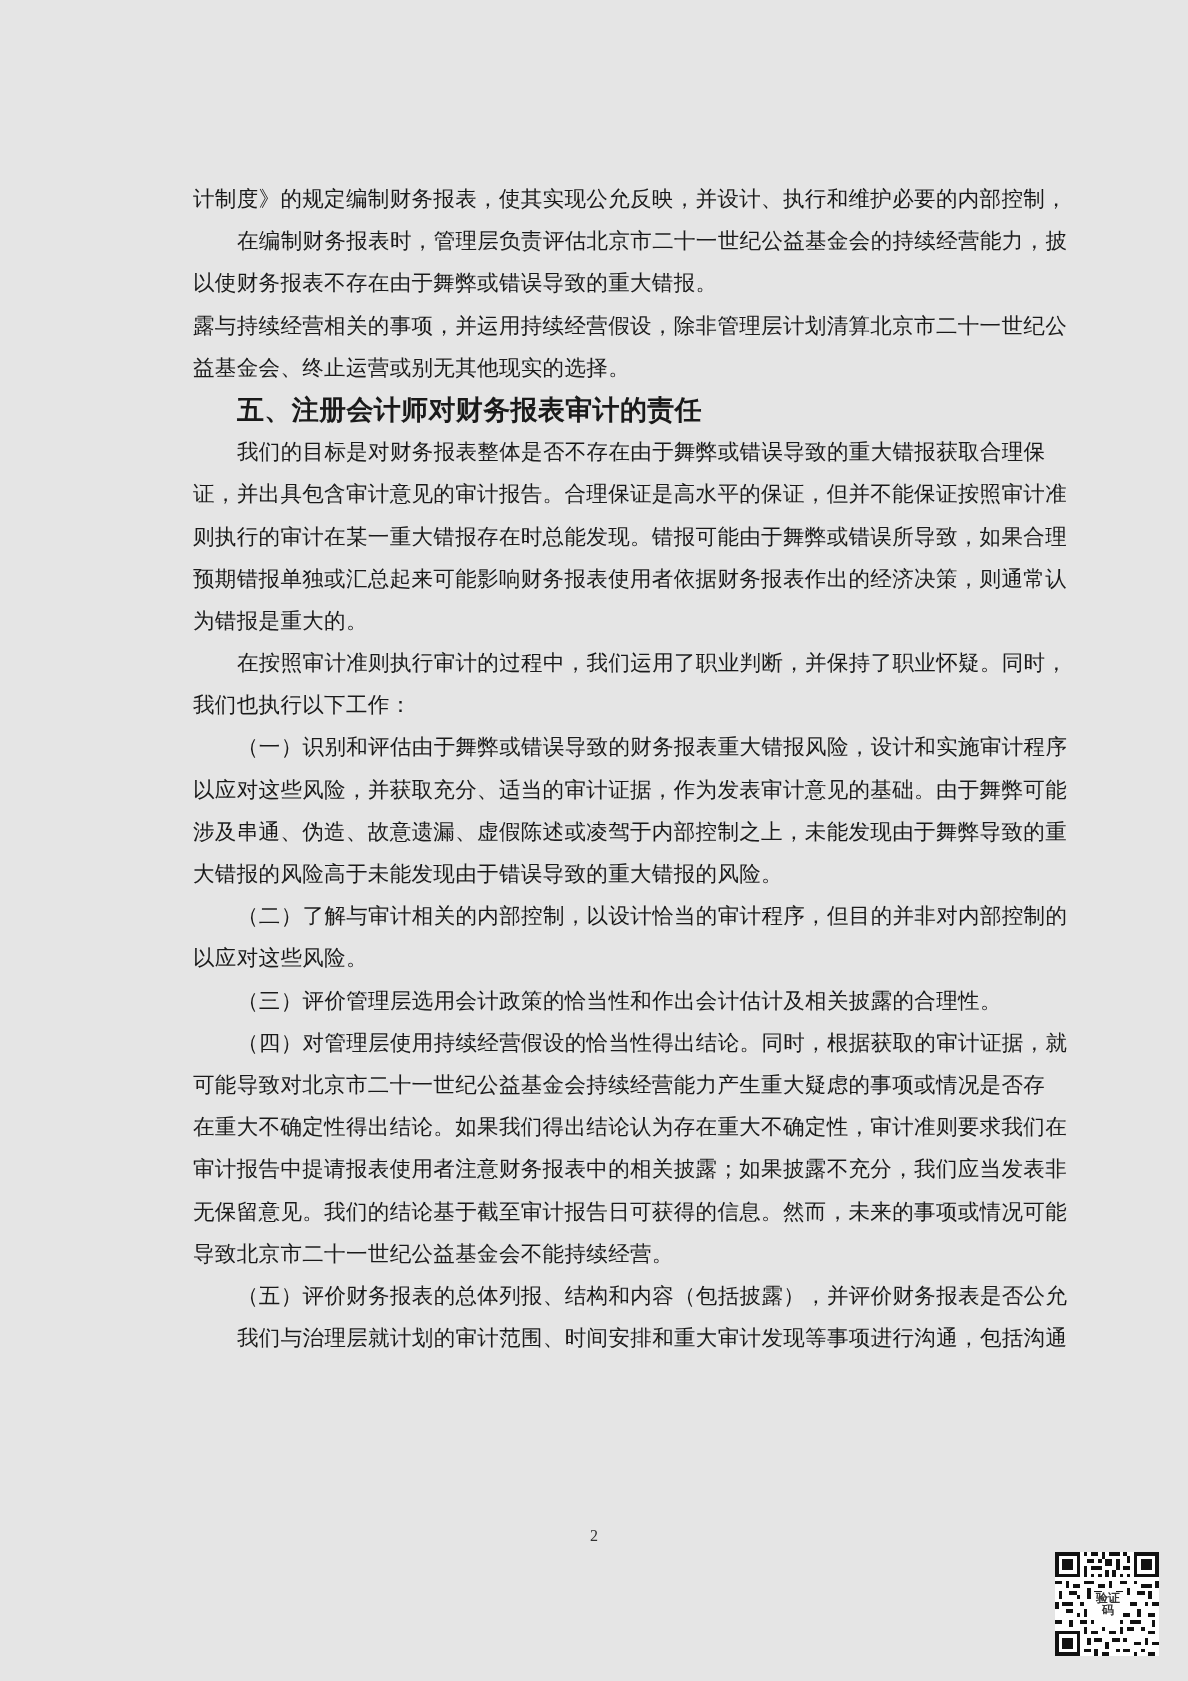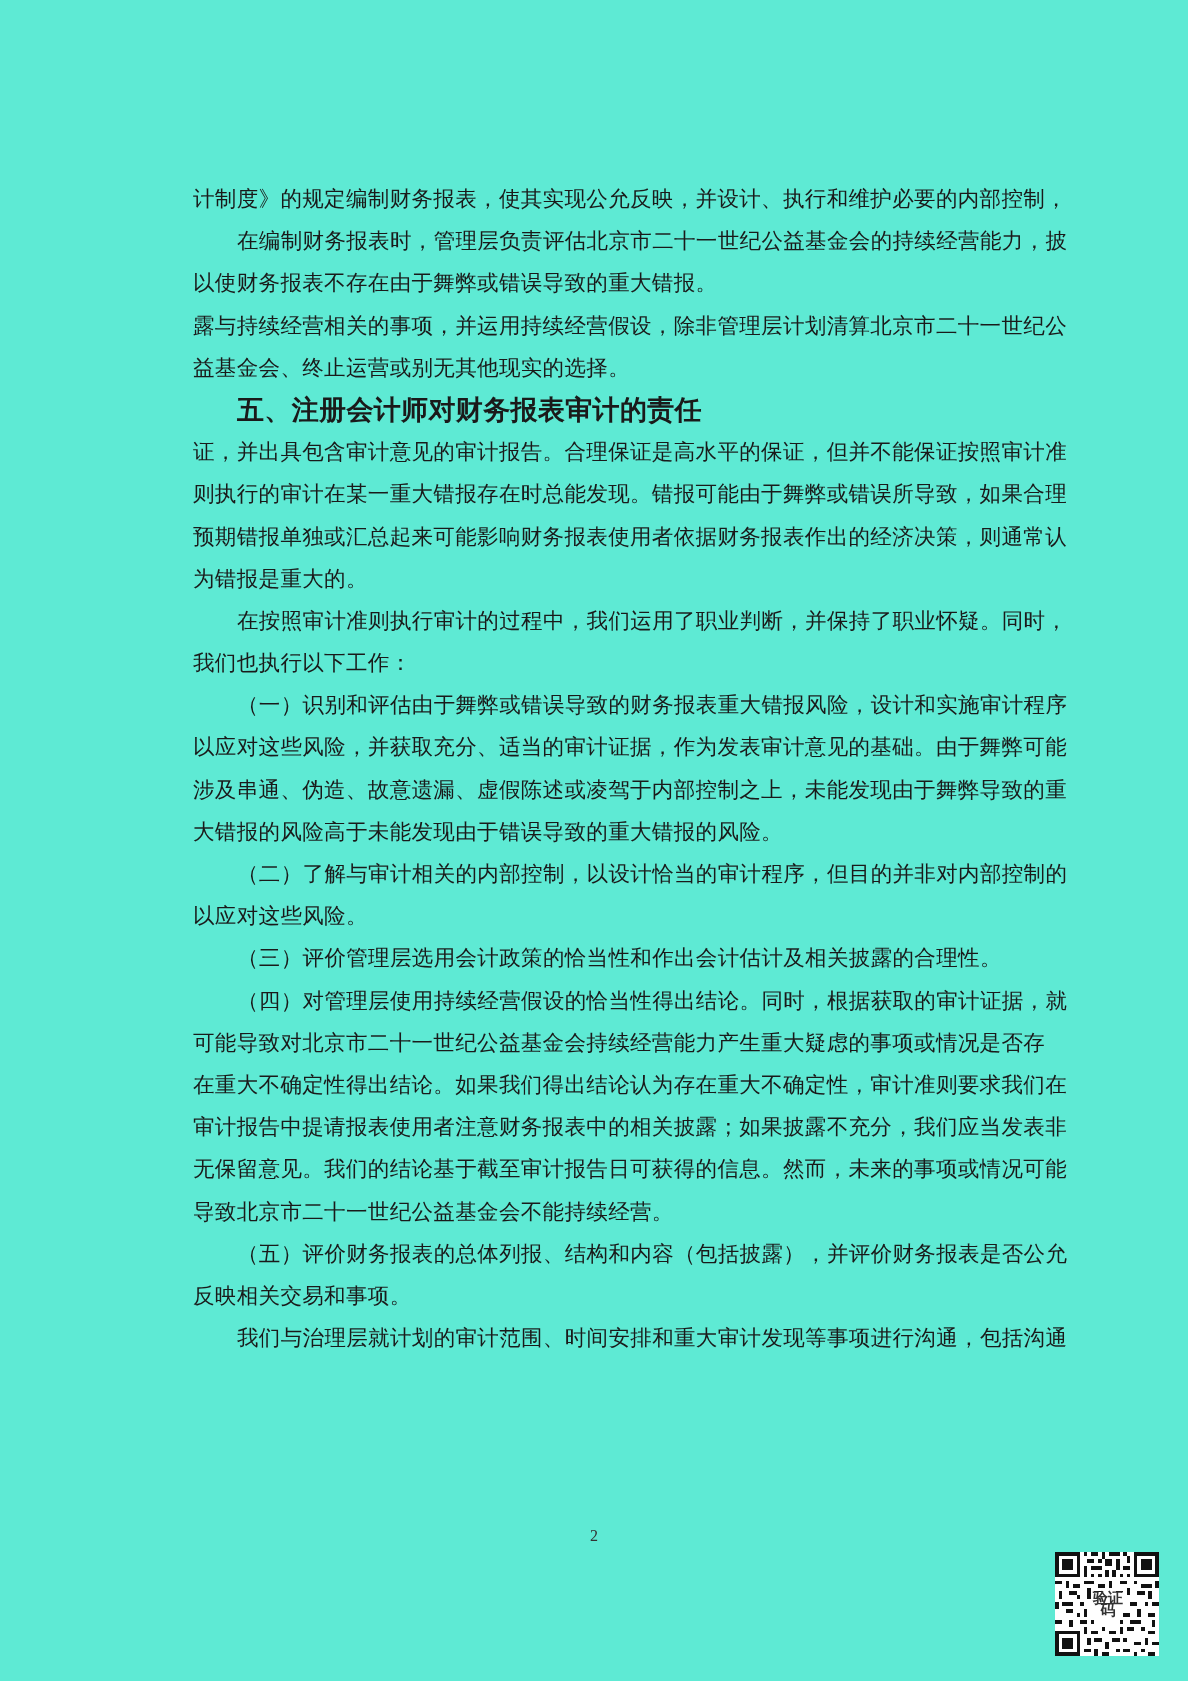--- a/index.html
+++ b/index.html
@@ -1,47 +1,48 @@
 <!DOCTYPE html>
 <html><head>
 <meta charset="utf-8">
 <style>
   html, body { margin: 0; padding: 0; background: #ffffff; }
   body { width: 1188px; height: 1681px; position: relative; overflow: hidden;
          font-family: "DejaVu Serif", "Liberation Serif", serif; color: #1a1a1a; }
-  .page { position: absolute; left: 0; top: 0; width: 1188px; height: 1681px; background: #5eead4; }
+  .page { position: absolute; left: 0; top: 0; width: 1188px; height: 1681px; background: #e5e5e5; }
   .content { position: absolute; left: 193px; top: 178px; width: 816px; }
   .line { height: 42.2px; line-height: 42.2px; font-size: 21.5px; white-space: nowrap;
           letter-spacing: 0.35px; overflow: visible; }
   .line.justify { text-align: justify; text-align-last: justify; }
   .indent { padding-left: 44px; }
   .heading { font-family: "DejaVu Sans", "Liberation Sans", sans-serif; font-weight: bold; font-size: 27px; }
   .page-number { position: absolute; left: 0; width: 1188px; top: 1527px; text-align: center;
                  font-size: 16px; font-family: "Liberation Serif", serif; color: #333; }
   .qr { position: absolute; left: 1055px; top: 1552px; width: 104px; height: 104px; background: #fff; }
   .qr svg { width: 104px; height: 104px; display: block; }
   .qr-label { position: absolute; left: 1093px; top: 1592px; width: 30px; height: 26px;
-              background: #fff; font-family: "DejaVu Sans", sans-serif; font-size: 15px; line-height: 12px;
+              background: #fff; font-family: "DejaVu Sans", sans-serif; font-size: 12px; line-height: 12px;
               color: #333; text-align: center; font-weight: bold; }
 </style>
 </head>
 <body>
 
 <div class="page">
   <div class="content">
 
     <div class="line justify">计制度》的规定编制财务报表，使其实现公允反映，并设计、执行和维护必要的内部控制，</div>
     <div class="line justify indent">在编制财务报表时，管理层负责评估北京市二十一世纪公益基金会的持续经营能力，披</div>
 
     <div class="line">以使财务报表不存在由于舞弊或错误导致的重大错报。</div>
     <div class="line justify">露与持续经营相关的事项，并运用持续经营假设，除非管理层计划清算北京市二十一世纪公</div>
     <div class="line">益基金会、终止运营或别无其他现实的选择。</div>
 
     <div class="line indent heading">五、注册会计师对财务报表审计的责任</div>
 
+    <div class="line justify indent">我们的目标是对财务报表整体是否不存在由于舞弊或错误导致的重大错报获取合理保</div>
     <div class="line justify">证，并出具包含审计意见的审计报告。合理保证是高水平的保证，但并不能保证按照审计准</div>
     <div class="line justify">则执行的审计在某一重大错报存在时总能发现。错报可能由于舞弊或错误所导致，如果合理</div>
     <div class="line justify">预期错报单独或汇总起来可能影响财务报表使用者依据财务报表作出的经济决策，则通常认</div>
     <div class="line">为错报是重大的。</div>
 
     <div class="line justify indent">在按照审计准则执行审计的过程中，我们运用了职业判断，并保持了职业怀疑。同时，</div>
     <div class="line">我们也执行以下工作：</div>
 
     <div class="line justify indent">（一）识别和评估由于舞弊或错误导致的财务报表重大错报风险，设计和实施审计程序</div>
     <div class="line justify">以应对这些风险，并获取充分、适当的审计证据，作为发表审计意见的基础。由于舞弊可能</div>
@@ -54,21 +55,20 @@
     <div class="line indent">（三）评价管理层选用会计政策的恰当性和作出会计估计及相关披露的合理性。</div>
 
     <div class="line justify indent">（四）对管理层使用持续经营假设的恰当性得出结论。同时，根据获取的审计证据，就</div>
     <div class="line justify">可能导致对北京市二十一世纪公益基金会持续经营能力产生重大疑虑的事项或情况是否存</div>
     <div class="line justify">在重大不确定性得出结论。如果我们得出结论认为存在重大不确定性，审计准则要求我们在</div>
     <div class="line justify">审计报告中提请报表使用者注意财务报表中的相关披露；如果披露不充分，我们应当发表非</div>
     <div class="line justify">无保留意见。我们的结论基于截至审计报告日可获得的信息。然而，未来的事项或情况可能</div>
     <div class="line">导致北京市二十一世纪公益基金会不能持续经营。</div>
 
     <div class="line justify indent">（五）评价财务报表的总体列报、结构和内容（包括披露），并评价财务报表是否公允</div>
-    <div class="line">反映相关交易和事项。</div>
 
     <div class="line justify indent">我们与治理层就计划的审计范围、时间安排和重大审计发现等事项进行沟通，包括沟通</div>
   </div>
 
   <div class="page-number">2</div>
 
   <div class="qr">
     <svg viewBox="0 0 29 29" shape-rendering="crispEdges" xmlns="http://www.w3.org/2000/svg">
       <rect width="29" height="29" fill="#fff"></rect>
 

